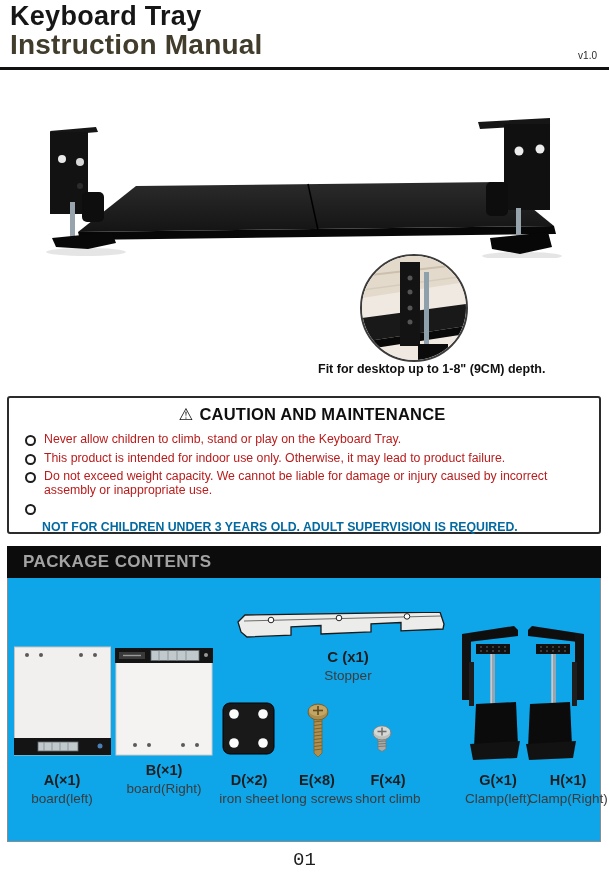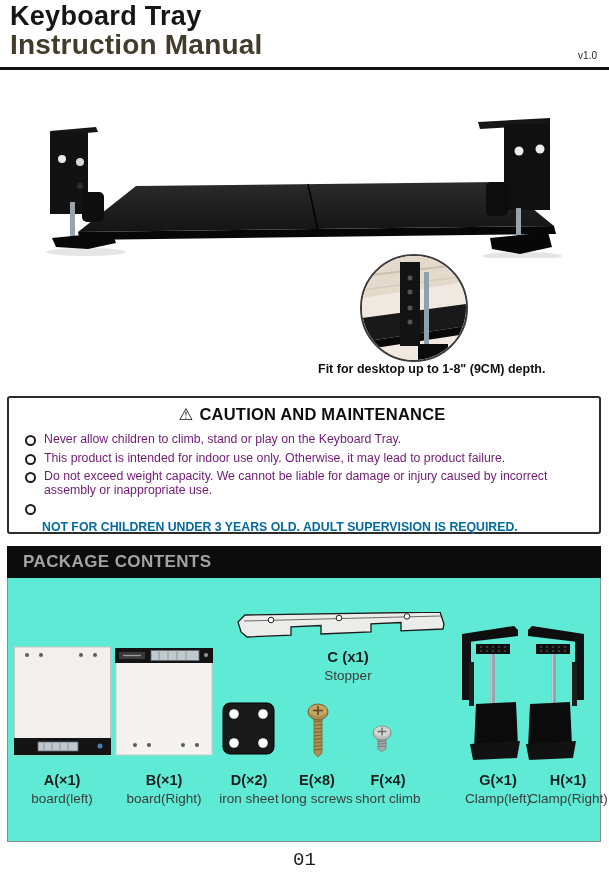--- a/index.html
+++ b/index.html
@@ -19,30 +19,30 @@
          border:2px solid #3c3c3c;overflow:hidden;background:#ece6de;}
   .caption{top:362px;left:302px;font-size:12.5px;font-weight:bold;color:#101010;padding-left:16px;}
 
   
   .caution{top:396px;left:7px;width:594px;height:138px;border:2px solid #2b2b2b;
            border-radius:3px;box-sizing:border-box;background:#fff;}
   .caution-title{margin-top:7px;text-align:center;font-size:16.5px;font-weight:800;color:#0f0f0f;letter-spacing:.2px;padding-left:16px;}
   .warn{font-weight:bold;margin-right:6px;}
   .c-list{margin:9px 0 0 0;padding:0 10px 0 16px;list-style:none;}
   .c-list li{display:flex;align-items:flex-start;margin-bottom:5px;
-             font-size:12.3px;line-height:13.5px;color:#701a75;}
+             font-size:12.3px;line-height:13.5px;color:#b91c1c;}
   .ring{flex:0 0 auto;width:7px;height:7px;border:2.2px solid #1d1d1d;border-radius:50%;
         margin:2px 8px 0 0;}
   .c-note{margin:1px 0 0 33px;font-size:12.3px;font-weight:bold;color:#0369a1;}
 
   
   .pkg-bar{top:546px;left:7px;width:594px;height:32px;background:#0c0c0c;box-sizing:border-box;
            color:#a3a3a3;font-size:17px;font-weight:800;letter-spacing:.4px;padding:6px 0 0 16px;}
   .pkg-box{top:578px;left:7px;width:594px;height:264px;box-sizing:border-box;
-           border:1.5px solid #8c8c8c;border-top:none;background:#5eead4;}
+           border:1.5px solid #8c8c8c;border-top:none;background:#0ea5e9;}
   .part{position:absolute;}
   .part svg{display:block;width:100%;height:100%;}
   .plabel{position:absolute;text-align:center;}
   .pcode{font-size:14.5px;font-weight:bold;color:#1d1d1d;}
   .pname{font-size:13.5px;color:#3c3c3c;margin-top:3px;}
 
   
   .pageno{top:849px;left:0;width:609px;text-align:center;font-size:19px;color:#1e1e1e;
           font-family:"Liberation Mono","DejaVu Sans Mono",monospace;}
 </style>
@@ -281,21 +281,21 @@
     </div>
 
     <div class="plabel" style="left:290px;top:70px;width:100px;">
       <div class="pcode" style="font-size:15px;">C (x1)</div>
       <div class="pname">Stopper</div>
     </div>
     <div class="plabel" style="left:8px;top:194px;width:92px;">
       <div class="pcode">A(×1)</div>
       <div class="pname">board(left)</div>
     </div>
-    <div class="plabel" style="left:104px;top:194px;width:104px;">
+    <div class="plabel" style="left:104px;top:184px;width:104px;">
       <div class="pcode">B(×1)</div>
       <div class="pname">board(Right)</div>
     </div>
     <div class="plabel" style="left:196px;top:194px;width:90px;">
       <div class="pcode">D(×2)</div>
       <div class="pname">iron sheet</div>
     </div>
     <div class="plabel" style="left:264px;top:194px;width:90px;">
       <div class="pcode">E(×8)</div>
       <div class="pname">long screws</div>

